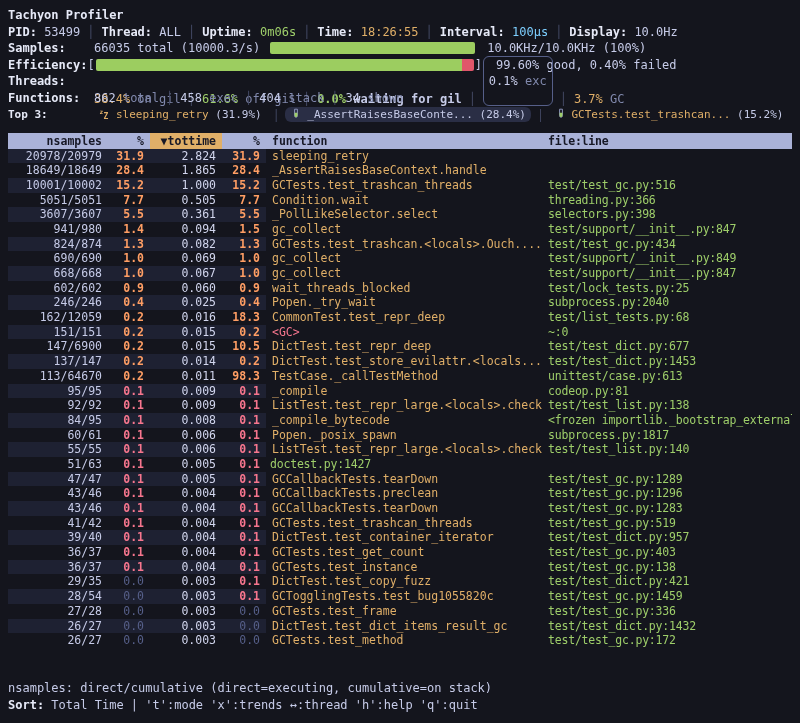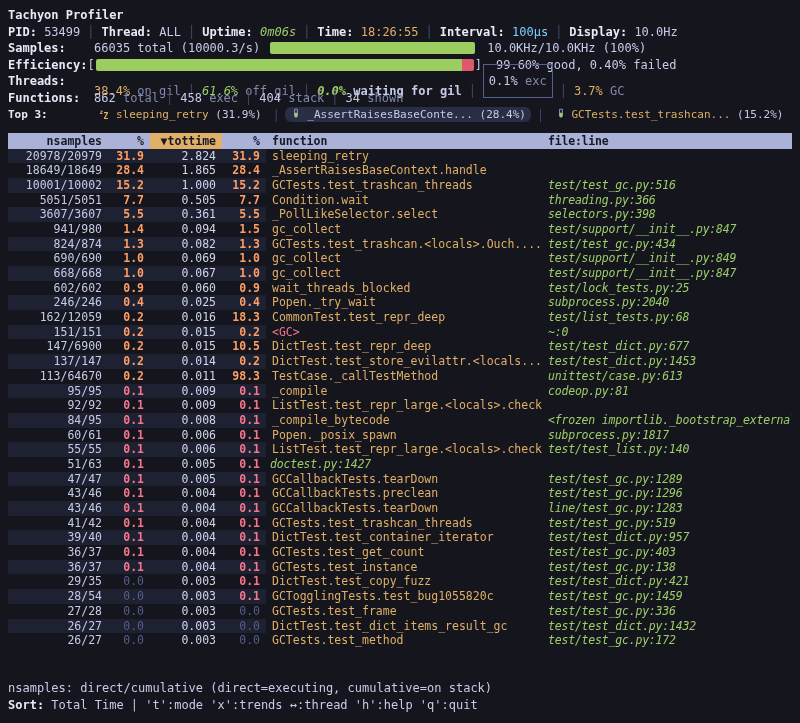--- a/index.html
+++ b/index.html
@@ -15,25 +15,25 @@
   body{background:var(--bg);color:var(--fg);
        font-family:"DejaVu Sans Mono","Liberation Mono",monospace;
        font-size:12px;overflow:hidden;}
   .screen{width:800px;height:723px;padding:7px 8px 0;display:flex;flex-direction:column;}
   .hline{height:16.5px;display:flex;align-items:center;white-space:pre;flex:none;}
   .row{display:inline-flex;align-items:flex-end;white-space:pre;}
   .label{font-weight:bold;color:var(--label);}
   .lcol{display:inline-block;width:86px;flex:none;}
   .title{font-weight:bold;color:var(--label);}
   .sep{color:var(--sep);padding:0 7px;}
-  .c-fg{color:var(--fg);} .c-green{color:var(--accent-green);font-style:italic;} .c-yellow{color:var(--accent-yellow);}
+  .c-fg{color:var(--fg);} .c-green{color:var(--accent-green);} .c-yellow{color:var(--accent-yellow);}
   .c-orange{color:var(--accent-orange);} .c-red{color:var(--accent-red);} .c-cyan{color:var(--accent-cyan);}
   .c-dim{color:var(--dim);} .c-word{color:var(--word);}
   .strong{font-weight:bold;}
-  .boxed{border:1px solid var(--dim);border-radius:0;padding:9px 5px;display:inline-flex;align-items:center;}
+  .boxed{border:1px solid var(--dim);border-radius:6px;padding:17px 5px;display:inline-flex;align-items:center;}
   .bar{display:inline-flex;height:12px;border-radius:2px;overflow:hidden;background:var(--bar-track);flex:none;}
   .samples-bar{width:205px;margin-left:10px;margin-right:12px;}
   .eff-bar{width:378px;margin:0 1px;}
   .fill-green{background:var(--bar-green);height:100%;}
   .fill-red{background:var(--bar-red);height:100%;}
   .samples-fill{width:100%;}
   .eff-good{width:96.8%;} .eff-bad{width:3.2%;}
   .sp2{display:inline-block;width:14px;}
   .top3row{font-size:11px;}
   .top3row .sep{padding:0 6px;}
@@ -244,20 +244,21 @@
         <span class="td num r c-red strong">0.1</span>
         <span class="td fn c-yellow">_compile</span>
         <span class="td fl c-green">codeop.py:81</span>
       </div>
       <div class="trow">
         <span class="td num r c-fg">92/92</span>
         <span class="td num r c-red strong">0.1</span>
         <span class="td num r c-tt">0.009</span>
         <span class="td num r c-red strong">0.1</span>
         <span class="td fn c-yellow">ListTest.test_repr_large.&lt;locals&gt;.check</span>
+        <span class="td fl c-green">test/test_list.py:138</span>
       </div>
       <div class="trow alt">
         <span class="td num r c-fg">84/95</span>
         <span class="td num r c-red strong">0.1</span>
         <span class="td num r c-tt">0.008</span>
         <span class="td num r c-red strong">0.1</span>
         <span class="td fn c-yellow">_compile_bytecode</span>
         <span class="td fl c-green">&lt;frozen importlib._bootstrap_external</span>
       </div>
       <div class="trow">
@@ -298,21 +299,21 @@
         <span class="td num r c-red strong">0.1</span>
         <span class="td fn c-yellow">GCCallbackTests.preclean</span>
         <span class="td fl c-green">test/test_gc.py:1296</span>
       </div>
       <div class="trow alt">
         <span class="td num r c-fg">43/46</span>
         <span class="td num r c-red strong">0.1</span>
         <span class="td num r c-tt">0.004</span>
         <span class="td num r c-red strong">0.1</span>
         <span class="td fn c-yellow">GCCallbackTests.tearDown</span>
-        <span class="td fl c-green">line/test_gc.py:1283</span>
+        <span class="td fl c-green">test/test_gc.py:1283</span>
       </div>
       <div class="trow">
         <span class="td num r c-fg">41/42</span>
         <span class="td num r c-red strong">0.1</span>
         <span class="td num r c-tt">0.004</span>
         <span class="td num r c-red strong">0.1</span>
         <span class="td fn c-yellow">GCTests.test_trashcan_threads</span>
         <span class="td fl c-green">test/test_gc.py:519</span>
       </div>
       <div class="trow alt">

